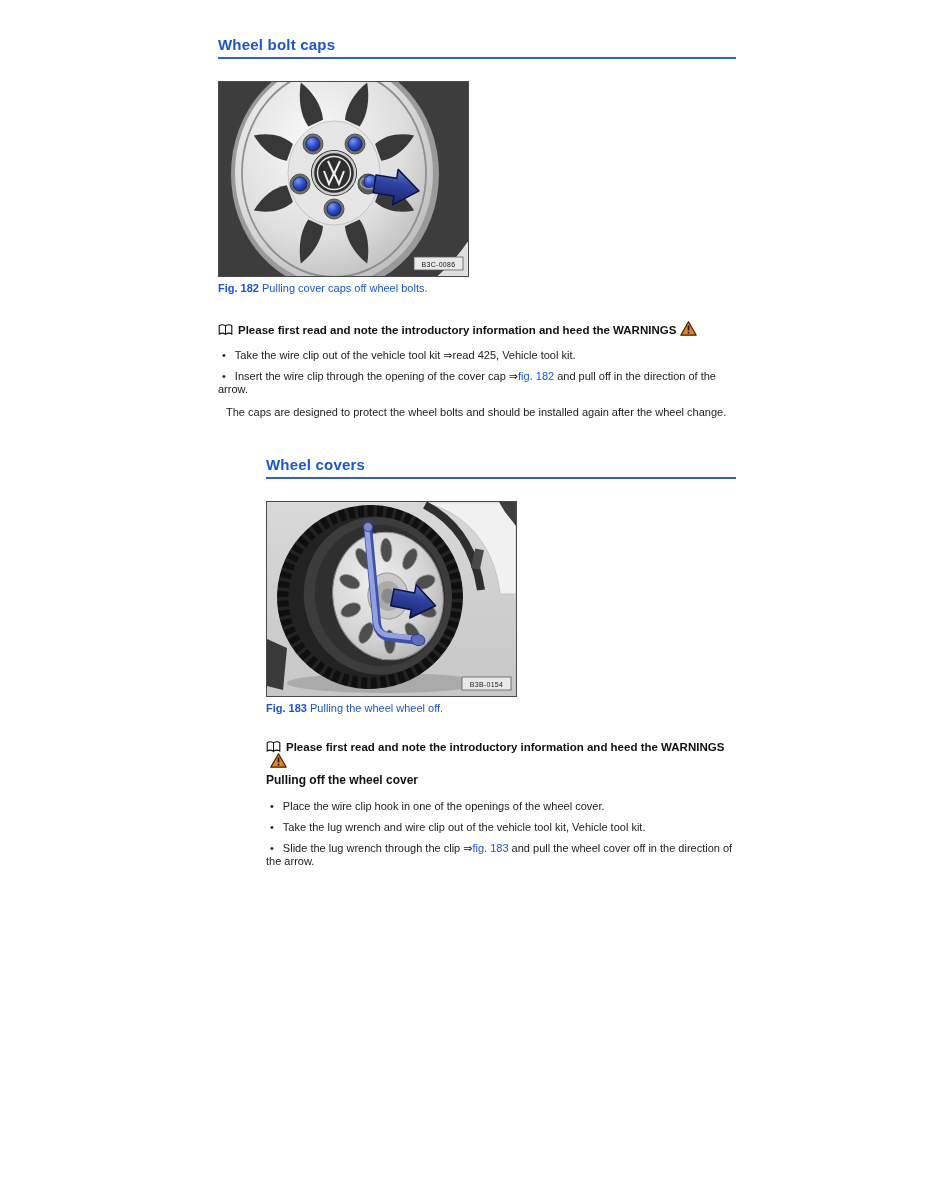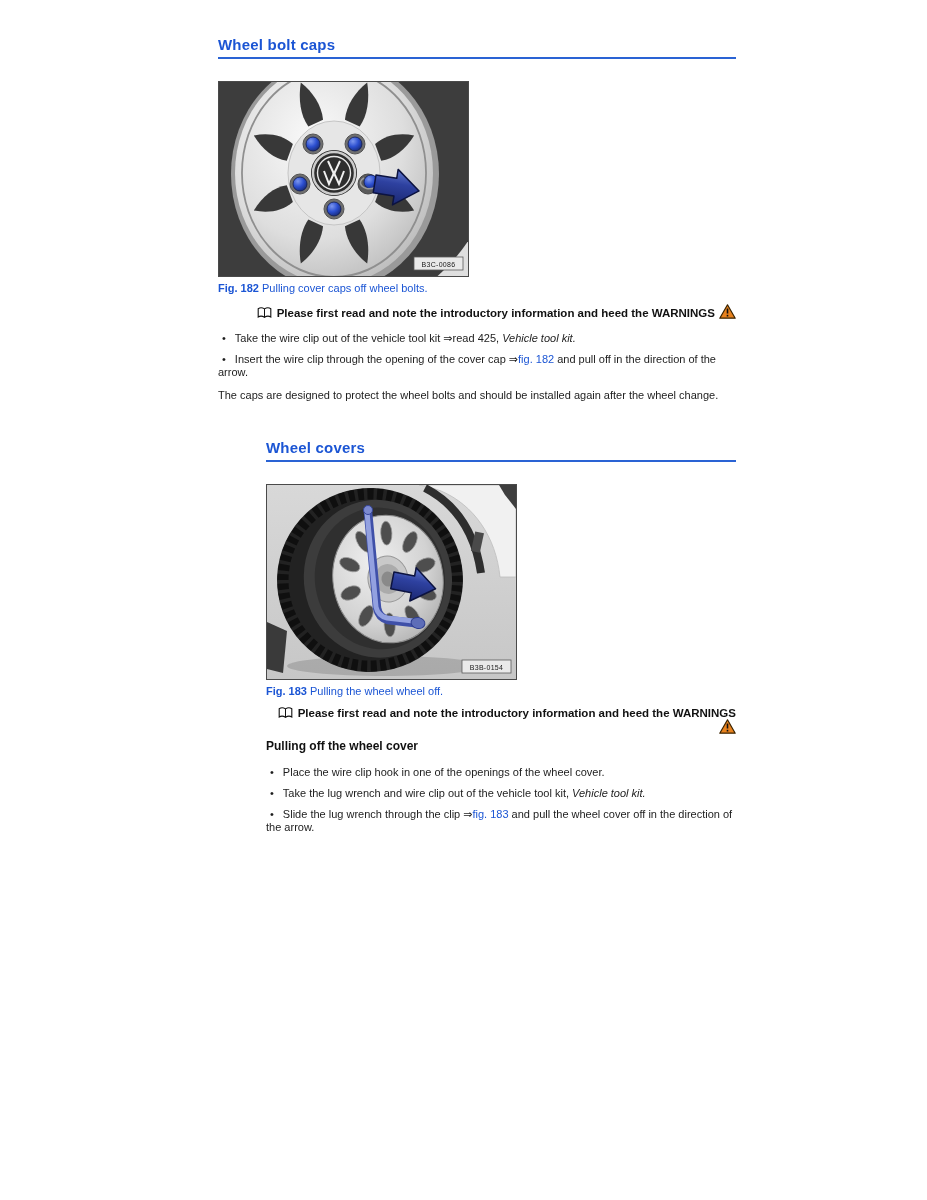--- a/index.html
+++ b/index.html
@@ -7,32 +7,32 @@
         font-family:"Liberation Sans",sans-serif;color:#1c1c1c;}
   .content{position:absolute;left:218px;top:36px;width:518px;}
   .heading{color:#1b55d4;font-size:15px;font-weight:bold;margin:0;
            padding-bottom:4px;border-bottom:2px solid #2a63d4;letter-spacing:.2px;}
   .section-2{margin-top:37px;padding-left:48px;}
   figure{margin:22px 0 0 0;}
   .figframe{width:249px;height:194px;border:1px solid #4a4a4a;line-height:0;}
   .figframe svg{display:block;}
   figcaption{margin-top:5px;font-size:11px;color:#1b55d4;}
   figcaption .cap-label{font-weight:bold;}
-  .note{margin-top:10px;font-size:11.5px;font-weight:bold;color:#111;text-align:right;}
+  .note{margin-top:27px;font-size:11.5px;font-weight:bold;color:#111;}
   .note svg{vertical-align:-2px;}
   .icon-gap-l{margin-left:4px;}
   .icon-gap-r{margin-right:5px;}
   .subheading{margin-top:5px;font-size:12px;font-weight:bold;color:#111;}
   .bullets{margin-top:13px;}
   .bullet{font-size:11px;line-height:13px;margin-top:8px;}
   .bullet:first-child{margin-top:0;}
   .dot{margin:0 9px 0 4px;}
   .link{color:#1b55d4;cursor:pointer;}
-  .it{font-style:italic;margin-top:41px;}
-  .para{margin:10px 0 0 0;font-size:11px;line-height:13px;}
+  .it{margin-top:41px;}
+  .para{margin:10px 0 0 8px;font-size:11px;line-height:13px;}
   .figlabel-text{font-size:7px;fill:#1a1a1a;letter-spacing:.3px;}
 </style>
 </head>
 <body>
 
 <div class="page">
   <div class="content">
 
     <section>
       <h2 class="heading">Wheel bolt caps</h2>

